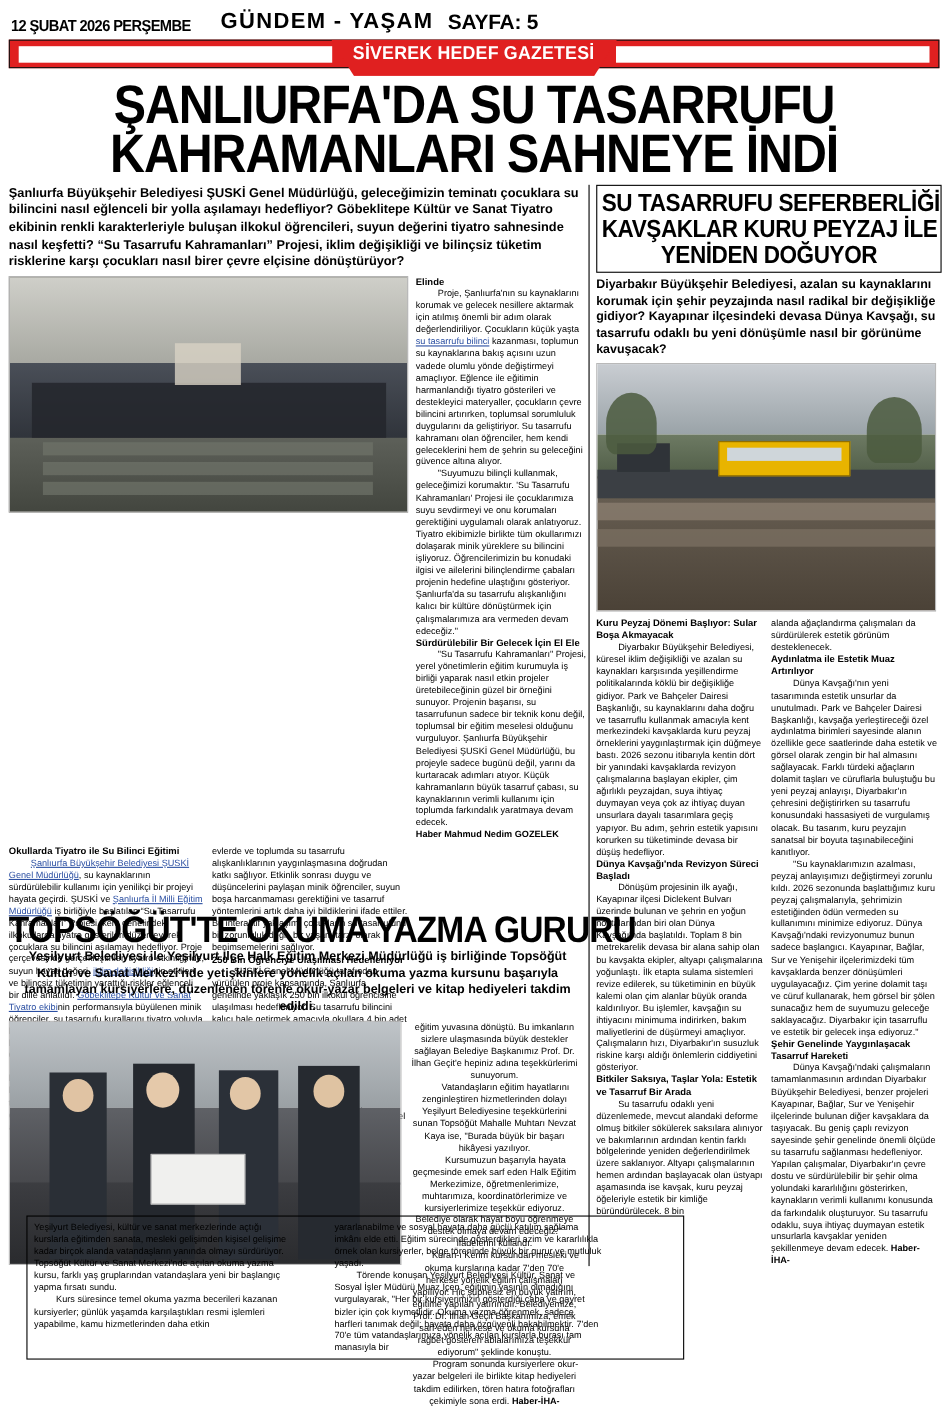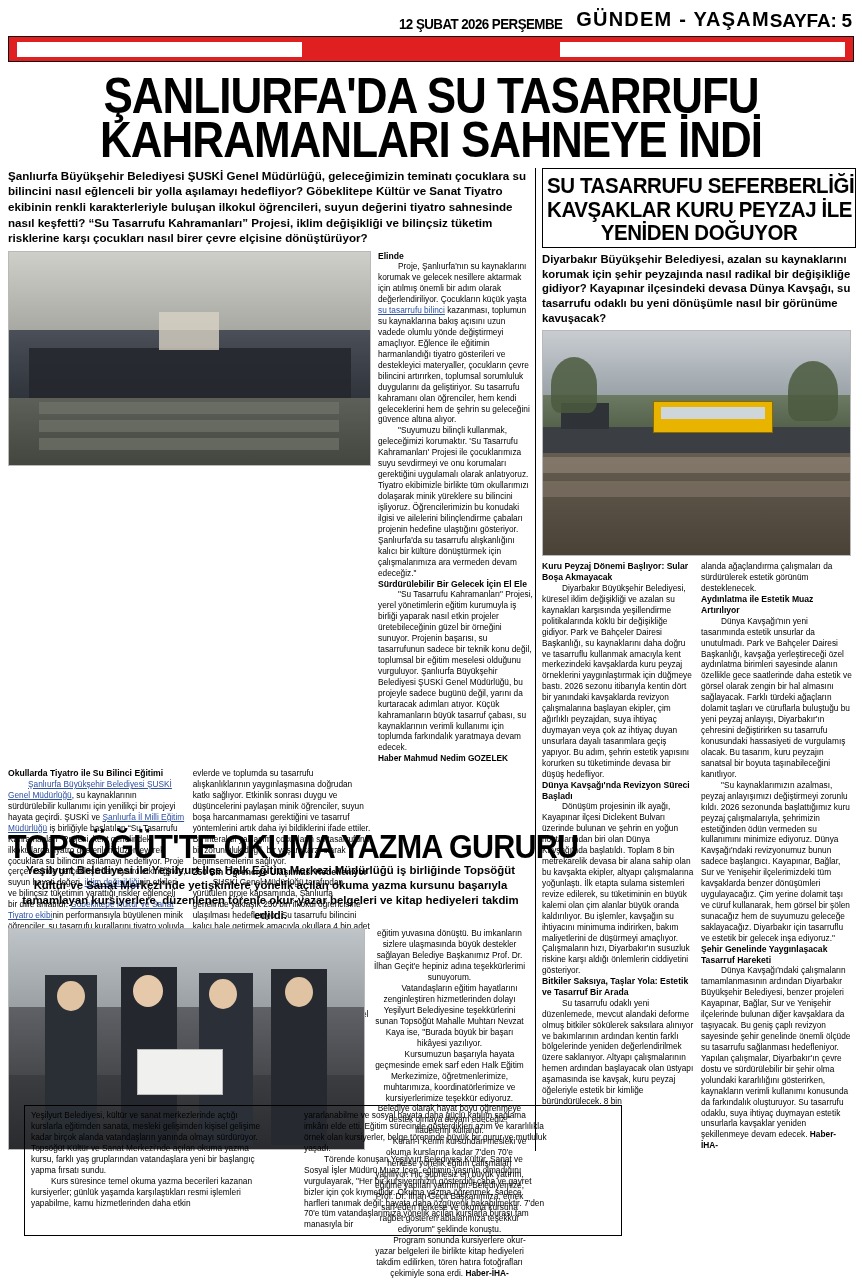--- a/index.html
+++ b/index.html
@@ -17,23 +17,24 @@
     width: 862px;
     height: 1280px;
     background: #fff;
     padding: 0;
   }
 
   
   .masthead {
     display: flex;
     align-items: flex-end;
-    justify-content: flex-end;
+    justify-content: flex-start;
     padding: 16px 10px 2px 10px;
     height: 34px;
+    gap: 13px;
   }
   .masthead-date {
     font-family: "Liberation Sans", sans-serif;
     font-weight: bold;
     font-size: 14.5px;
     letter-spacing: -0.6px;
     transform: scaleX(0.92);
     transform-origin: left bottom;
     white-space: nowrap;
   }
@@ -225,20 +226,23 @@
 <div class="page">
 
   <div class="masthead">
     <div class="masthead-date">12 ŞUBAT 2026 PERŞEMBE</div>
     <div class="masthead-section">GÜNDEM - YAŞAM</div>
     <div class="masthead-page">SAYFA: 5</div>
   </div>
 
   <div class="banner-wrap">
     <div class="banner-bar"></div>
+    <div class="banner-tab">
+      <span class="banner-title">SİVEREK HEDEF GAZETESİ</span>
+    </div>
   </div>
 
   <div class="main-headline">
     <span class="ln">ŞANLIURFA'DA SU TASARRUFU</span>
     <span class="ln">KAHRAMANLARI SAHNEYE İNDİ</span>
   </div>
 
   <div class="content">
 
     <div class="left-block">

